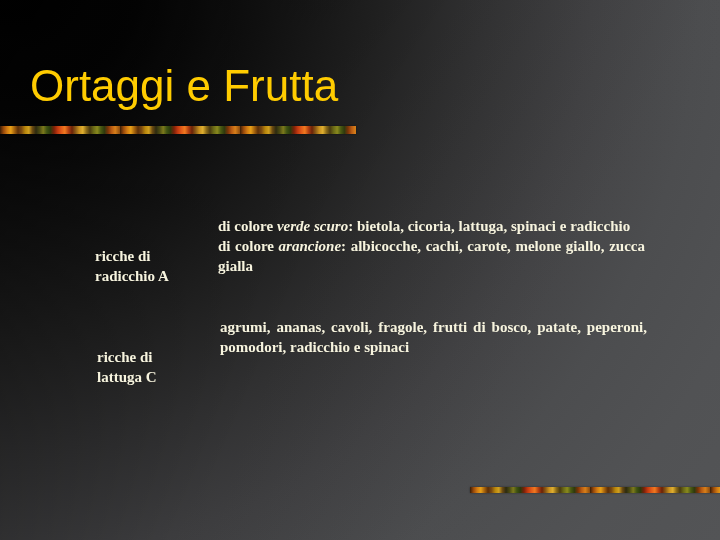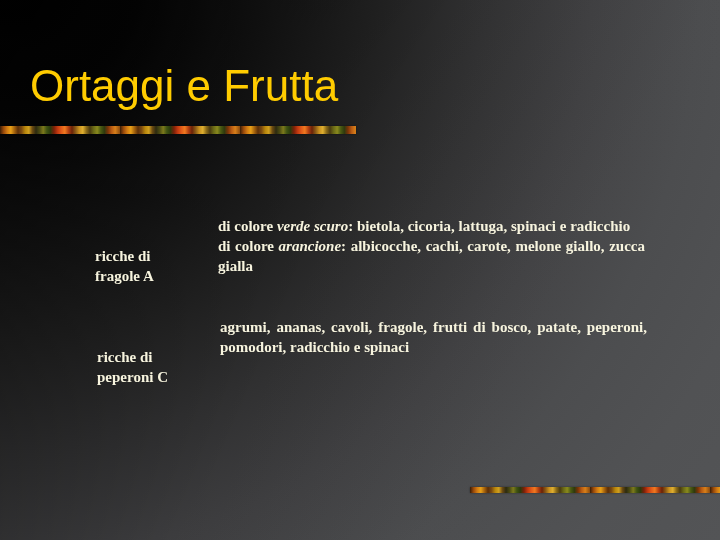--- a/index.html
+++ b/index.html
@@ -146,32 +146,32 @@
   <div id="title">Ortaggi e Frutta</div>
 
   <div class="veg-band" id="veg-band-top"></div>
   <div class="veg-band" id="veg-band-bottom"></div>
 
   <div id="content">
 
     <div class="row" id="row-vitamin-a">
       <div class="label">
         <span class="label-line">ricche di</span>
-        <span class="label-line">fragole A</span>
+        <span class="label-line">radicchio A</span>
       </div>
       <div class="value">
         <p><span>di colore </span><span class="ital">verde scuro</span><span>: bietola, cicoria, lattuga, spinaci e radicchio</span></p>
         <p><span>di colore </span><span class="ital">arancione</span><span>: albicocche, cachi, carote, melone giallo, zucca gialla</span></p>
       </div>
     </div>
 
     <div class="row" id="row-vitamin-c">
       <div class="label">
         <span class="label-line">ricche di</span>
-        <span class="label-line">peperoni C</span>
+        <span class="label-line">lattuga C</span>
       </div>
       <div class="value">
         <p><span></span><span class="ital"></span><span>agrumi, ananas, cavoli, fragole, frutti di bosco, patate, peperoni, pomodori, radicchio e spinaci</span></p>
       </div>
     </div>
 
   </div>
 </div>
 
 </body></html>

